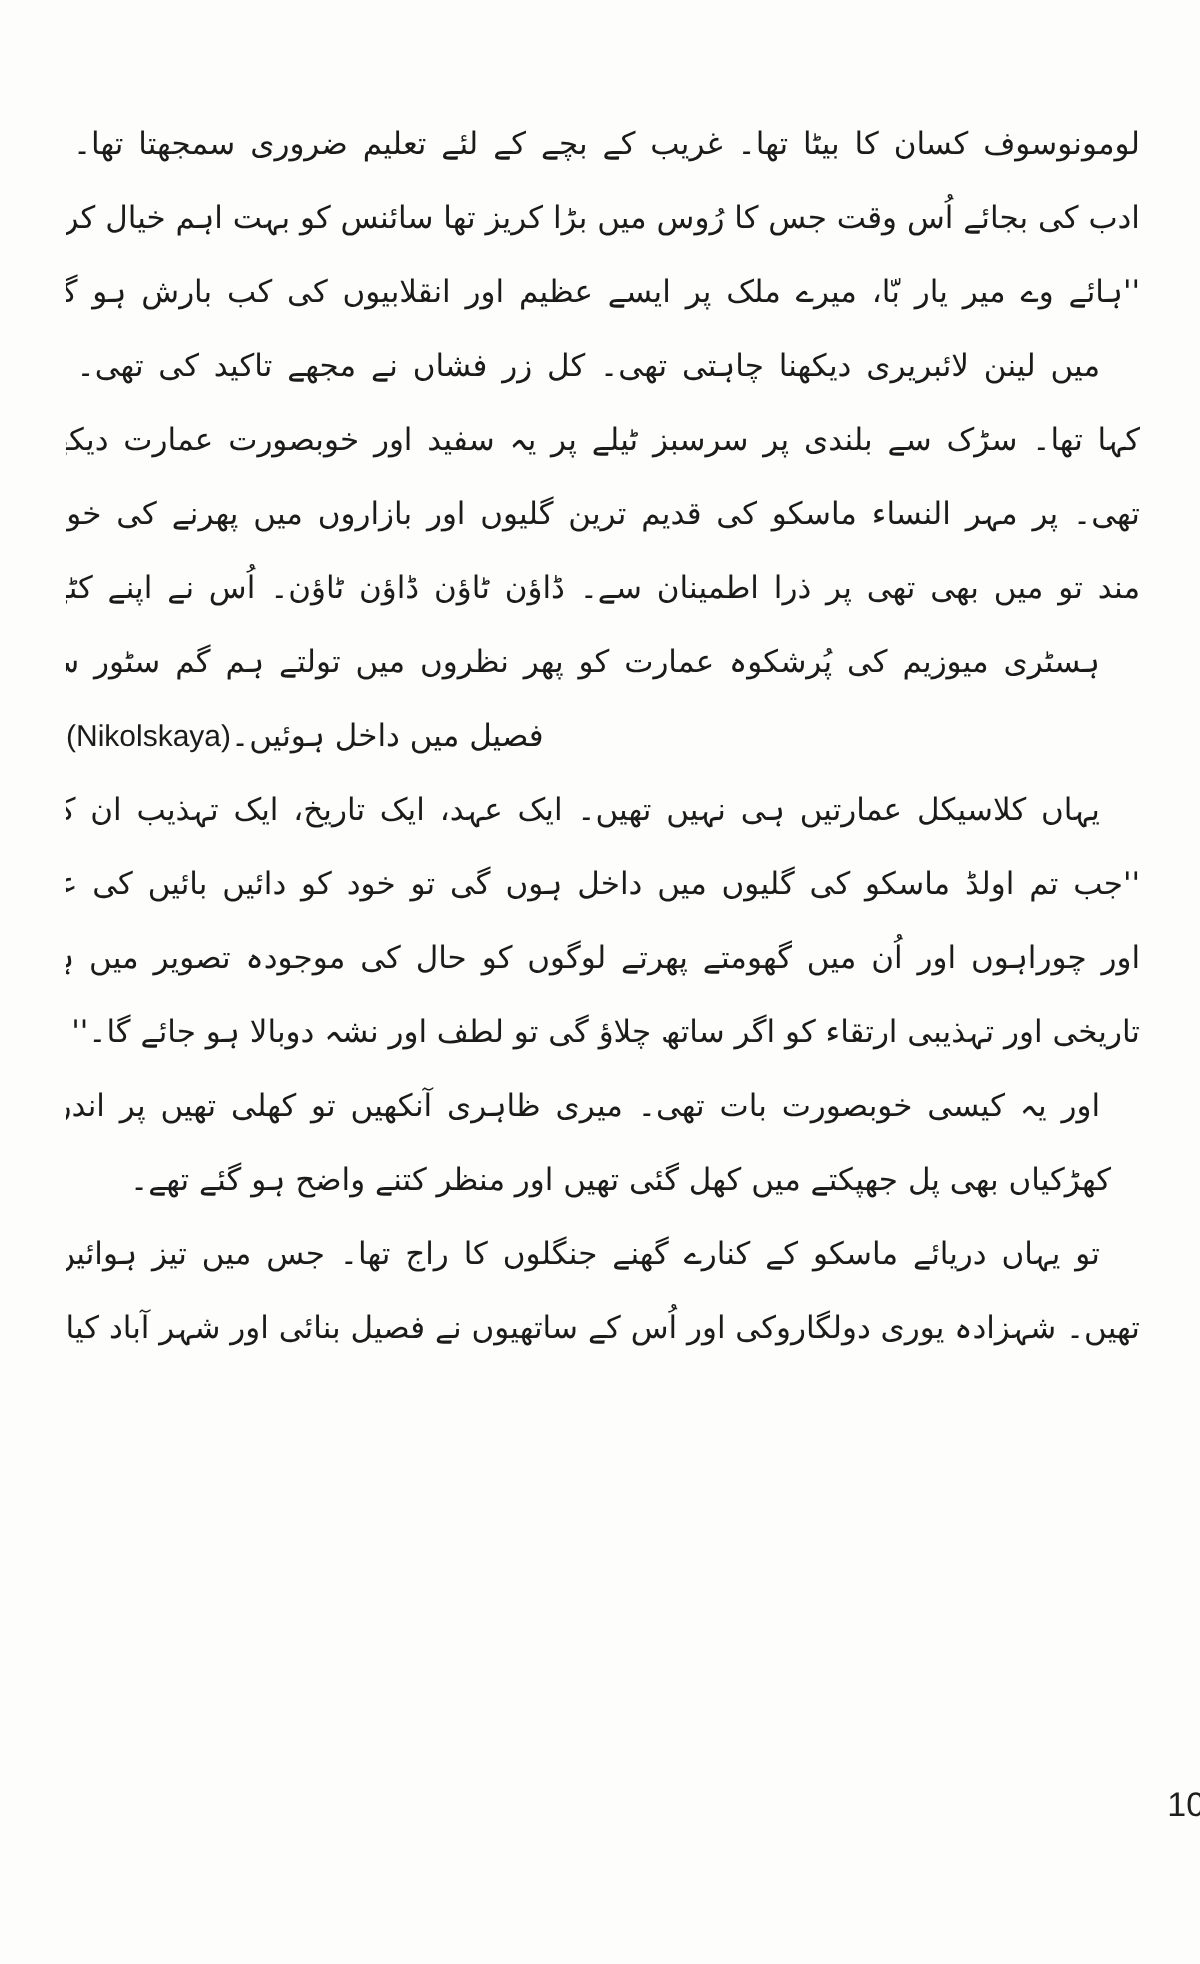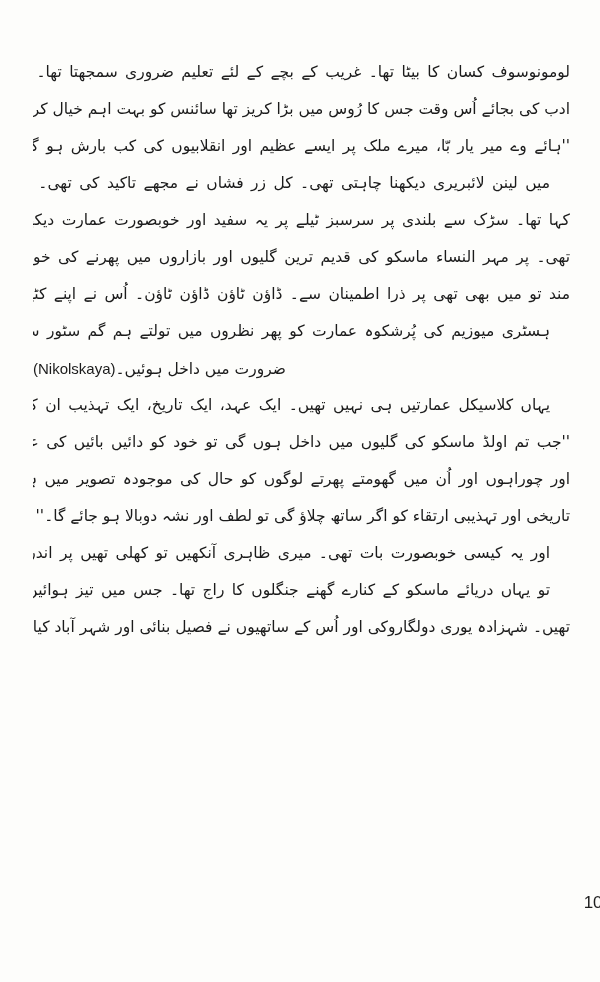--- a/index.html
+++ b/index.html
@@ -86,25 +86,26 @@
   <div class="text-block">
     <div class="line wide">لومونوسوف کسان کا بیٹا تھا۔ غریب کے بچے کے لئے تعلیم ضروری سمجھتا تھا۔ اور شعر و شاعری اور</div>
     <div class="line">ادب کی بجائے اُس وقت جس کا رُوس میں بڑا کریز تھا سائنس کو بہت اہم خیال کرتا تھا۔</div>
     <div class="line wide">''ہائے وے میر یار بّا، میرے ملک پر ایسے عظیم اور انقلابیوں کی کب بارش ہو گی۔ مولا</div>
     <div class="line wide indent-start">میں لینن لائبریری دیکھنا چاہتی تھی۔ کل زر فشاں نے مجھے تاکید کی تھی۔ انتونینا نے بھی</div>
     <div class="line wide">کہا تھا۔ سڑک سے بلندی پر سرسبز ٹیلے پر یہ سفید اور خوبصورت عمارت دیکھنے کی اشد ضرورت</div>
     <div class="line wide">تھی۔ پر مہر النساء ماسکو کی قدیم ترین گلیوں اور بازاروں میں پھرنے کی خواہش مند تھی۔ خواہش</div>
     <div class="line wide">مند تو میں بھی تھی پر ذرا اطمینان سے۔ ڈاؤن ٹاؤن ڈاؤن ٹاؤن۔ اُس نے اپنے کٹے بالوں کو</div>
     <div class="line wide indent-start">ہسٹری میوزیم کی پُرشکوہ عمارت کو پھر نظروں میں تولتے ہم گم سٹور سے ملحقہ نکول سکایا</div>
     <div class="line ln11">
-      <span class="latin">(Nikolskaya)</span><span class="urdu-inline">ضرورت میں داخل ہوئیں۔</span>
+      <span class="latin">(Nikolskaya)</span><span class="urdu-inline">فصیل میں داخل ہوئیں۔</span>
     </div>
     <div class="line wide indent-start">یہاں کلاسیکل عمارتیں ہی نہیں تھیں۔ ایک عہد، ایک تاریخ، ایک تہذیب ان کے اندر</div>
     <div class="line wide">''جب تم اولڈ ماسکو کی گلیوں میں داخل ہوں گی تو خود کو دائیں بائیں کی عمارتوں، سڑکوں</div>
     <div class="line wide">اور چوراہوں اور اُن میں گھومتے پھرتے لوگوں کو حال کی موجودہ تصویر میں ہی نہ دیکھنا۔ اس کے</div>
     <div class="line ln17">تاریخی اور تہذیبی ارتقاء کو اگر ساتھ چلاؤ گی تو لطف اور نشہ دوبالا ہو جائے گا۔''</div>
     <div class="line wide indent-start">اور یہ کیسی خوبصورت بات تھی۔ میری ظاہری آنکھیں تو کھلی تھیں پر اندرونی آنکھوں کی</div>
+    <div class="line ln19">کھڑکیاں بھی پل جھپکتے میں کھل گئی تھیں اور منظر کتنے واضح ہو گئے تھے۔</div>
     <div class="line wide indent-start">تو یہاں دریائے ماسکو کے کنارے گھنے جنگلوں کا راج تھا۔ جس میں تیز ہوائیں سرسراتی</div>
     <div class="line ln21">تھیں۔ شہزادہ یوری دولگاروکی اور اُس کے ساتھیوں نے فصیل بنائی اور شہر آباد کیا۔</div>
   </div>
 
   <div class="page-number">105</div>
 </div>
 
 </body></html>

